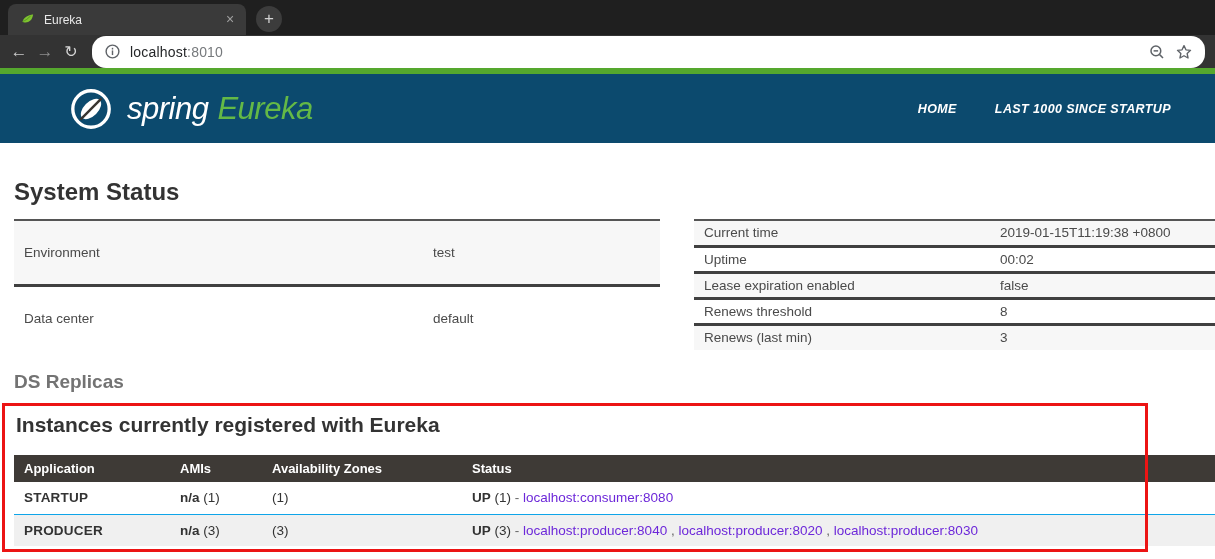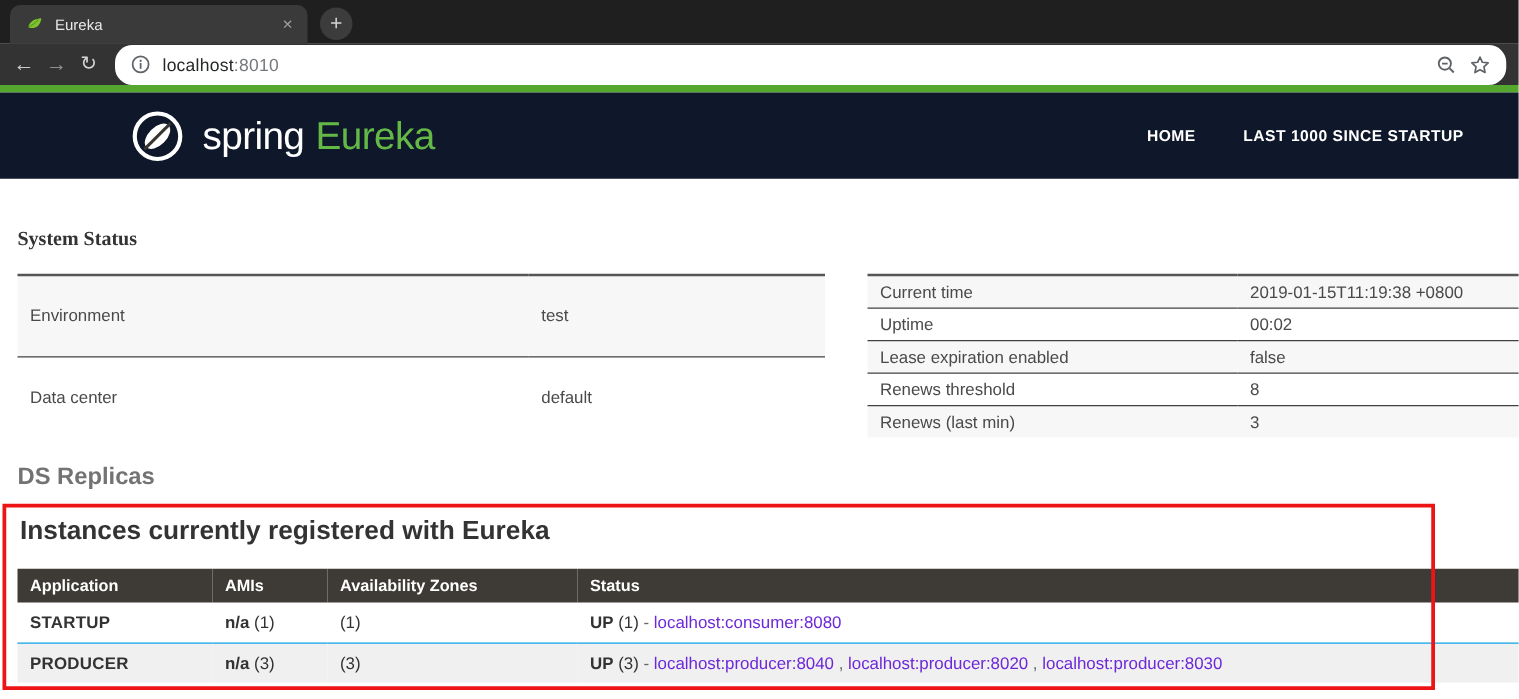--- a/index.html
+++ b/index.html
@@ -34,34 +34,34 @@
   }
   .url-text { font-size:14px; letter-spacing:0.2px; }
   .url-host { color:#242628; }
   .url-port { color:#76797c; }
   .url-spacer { flex:1; }
   .urlbar svg { display:block; }
 
   .green-strip { height:6px; background:#55a82e; }
 
   
-  .masthead { height:69px; background:#0f172a; display:flex; align-items:center; padding:0 44px 0 103px; }
+  .masthead { height:69px; background:#0c4a6e; display:flex; align-items:center; padding:0 44px 0 68px;font-style:italic; }
   .logo { margin-right:13px; display:flex; }
   .brand { font-size:31px; color:#ffffff; font-weight:500; letter-spacing:-0.5px; white-space:nowrap; }
   .brand-eureka { color:#64b946; margin-left:9px; font-weight:400; }
   .mast-nav { margin-left:auto; display:flex; gap:38px; }
   .mast-nav a { color:#ffffff; text-decoration:none; font-size:12.5px; font-weight:bold; letter-spacing:0.4px; }
 
   
   .content { padding-left:14px; }
-  h1.sys { font-size:16px; font-weight:600; color:#333333; margin:36px 0 14px 0; line-height:26px;font-family:Liberation Serif, serif; }
+  h1.sys { font-size:24px; font-weight:600; color:#333333; margin:36px 0 14px 0; line-height:26px; }
   .status-tables { display:flex; }
   table.tbl { border-collapse:collapse; font-size:13.5px; color:#4a4a4a; border-top:2px solid #555555; }
   table.tbl td { height:26px; padding:0 10px; }
-  table.tbl tr + tr td { border-top:1px solid #404040; }
+  table.tbl tr + tr td { border-top:3px solid #404040; }
   table.tbl tr:nth-child(odd) { background:#f7f7f7; }
   table.general { width:646px; }
   table.general td.lbl { width:409px; }
   table.instinfo { width:521px; margin-left:34px; }
   table.instinfo td.lbl { width:296px; }
 
   h2.ds { font-size:19px; font-weight:600; color:#737373; margin:20px 0 0 0; line-height:24px; }
   h2.inst { font-size:21px; font-weight:700; color:#333333; margin:18px 0 0 2px; line-height:26px; }
 
   table.instances { width:1201px; border-collapse:collapse; margin-top:17px; font-size:13.5px; color:#333333; }

